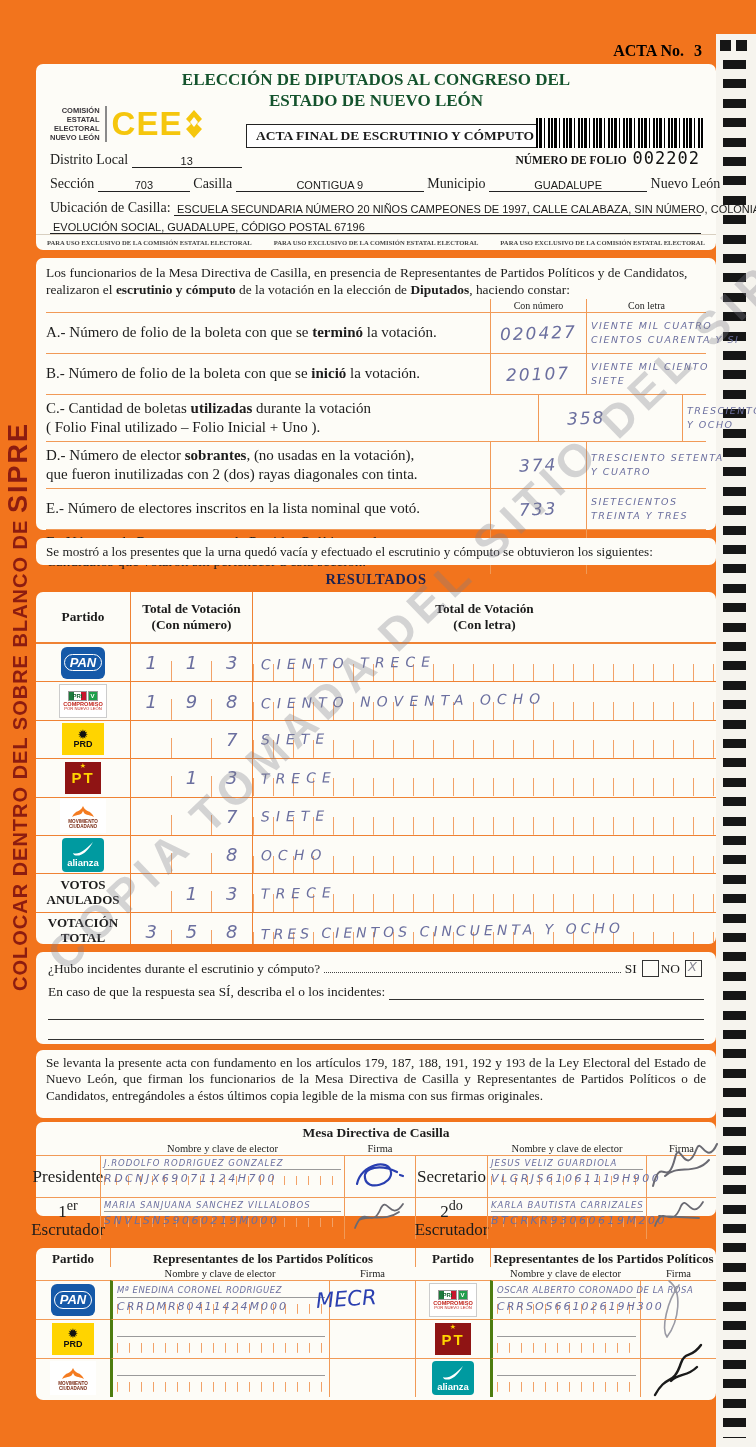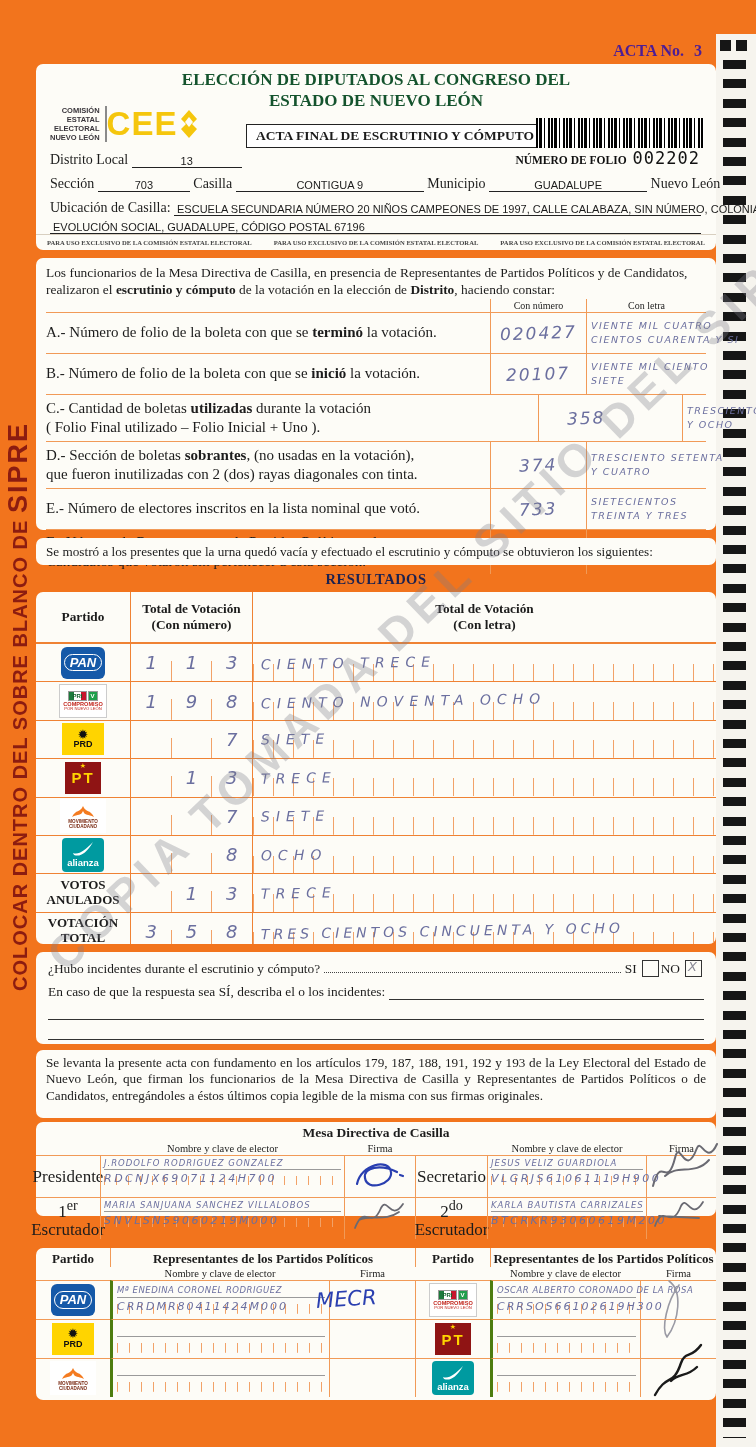--- a/index.html
+++ b/index.html
@@ -13,31 +13,31 @@
   .sq1{left:4px}.sq2{left:20px}
   
   .sidebar-text{position:absolute;left:-267px;top:691px;width:570px;text-align:center;
     transform:rotate(-90deg);font-family:"Liberation Sans",sans-serif;font-weight:bold;
     font-size:20px;color:#8c1c10;white-space:nowrap;letter-spacing:1px;}
   .sidebar-text .big{font-size:27px;letter-spacing:2px;}
   
   .watermark{position:absolute;left:55px;top:935px;width:1100px;transform:rotate(-44deg);
     transform-origin:0 50%;font-family:"Liberation Sans",sans-serif;font-weight:bold;
     font-size:46px;letter-spacing:7px;color:rgba(125,125,138,.32);z-index:40;pointer-events:none;}
-  .acta-no{position:absolute;top:42px;right:54px;font-weight:bold;font-size:16px;color:#4c1d95;}
+  .acta-no{position:absolute;top:42px;right:54px;font-weight:bold;font-size:16px;color:#000000;}
   .acta-no .v{margin-left:10px;}
   .card{position:absolute;left:36px;width:680px;background:#fdfcf7;border-radius:7px;box-sizing:border-box;}
   
   .hd{top:64px;height:186px;}
   .title{text-align:center;padding-top:5px;font-weight:bold;font-size:17px;line-height:1.25;color:#14532d;}
   .logo{position:absolute;left:14px;top:42px;display:flex;align-items:center;}
   .org{font-family:"Liberation Sans",sans-serif;font-weight:bold;font-size:7.5px;color:#38343a;
        text-align:right;line-height:1.2;border-right:2.5px solid #8a8a8a;padding-right:5px;}
   .cee{font-family:"Liberation Sans",sans-serif;font-weight:bold;font-size:33px;color:#f5c60d;
-       letter-spacing:1px;line-height:.9;display:flex;align-items:center;gap:2px;}
+       letter-spacing:1px;padding-left:5px;line-height:.9;display:flex;align-items:center;gap:2px;}
   .subtitle{position:absolute;left:210px;top:60px;border:1.5px solid #222;padding:3px 9px;
        font-weight:bold;font-size:13.5px;background:#fff;}
   .barcode{position:absolute;right:12px;top:54px;width:168px;height:30px;
        background:repeating-linear-gradient(90deg,#000 0 2px,#fff 2px 3px,#000 3px 6px,#fff 6px 8px,#000 8px 9px,#fff 9px 12px,#000 12px 14px,#fff 14px 15px);}
   .folio{position:absolute;right:16px;top:84px;font-size:11.5px;font-weight:bold;color:#111;}
   .folio .val{font-family:"DejaVu Sans Mono",monospace;font-size:17px;font-weight:normal;letter-spacing:1px;margin-left:6px;}
   .frow{position:absolute;left:14px;font-size:14px;white-space:nowrap;}
   .ul{display:inline-block;border-bottom:1px solid #222;text-align:center;vertical-align:bottom;}
   .typed{font-family:"Liberation Sans",sans-serif;font-size:11px;}
   .uso{position:absolute;left:0;right:0;bottom:4px;display:flex;justify-content:space-around;
@@ -211,21 +211,21 @@
     </div>
     <div class="uso">
       <span>PARA USO EXCLUSIVO DE LA COMISIÓN ESTATAL ELECTORAL</span>
       <span>PARA USO EXCLUSIVO DE LA COMISIÓN ESTATAL ELECTORAL</span>
       <span>PARA USO EXCLUSIVO DE LA COMISIÓN ESTATAL ELECTORAL</span>
     </div>
   </div>
 
   <div class="card af-card">
     <div class="intro">
-      <span>Los funcionarios de la Mesa Directiva de Casilla, en presencia de Representantes de Partidos Políticos  y de Candidatos, realizaron el </span><b>escrutinio y cómputo</b><span> de la votación en la elección de </span><b>Distrito</b><span>, haciendo constar:</span>
+      <span>Los funcionarios de la Mesa Directiva de Casilla, en presencia de Representantes de Partidos Políticos  y de Candidatos, realizaron el </span><b>escrutinio y cómputo</b><span> de la votación en la elección de </span><b>Diputados</b><span>, haciendo constar:</span>
     </div>
     <div class="afg">
       <div></div>
       <div class="afh" style="border-left:1px solid #f19a57;">Con número</div>
       <div class="afh" style="border-left:1px solid #f19a57;">Con letra</div>
     </div>
 
     <div class="af-row" style="min-height:40px;">
       <div class="af-lab"><span>A.- Número de folio de la boleta con que se </span><b>terminó</b><span> la votación.</span></div>
       <div class="af-num">
@@ -250,21 +250,21 @@
       <div class="af-lab"><span>C.- Cantidad de boletas </span><b>utilizadas</b><span> durante la votación</span><div>( Folio Final utilizado – Folio Inicial + Uno ).</div></div>
       <div class="af-num">
           <span class="hw">358</span>
         </div>
       <div class="af-let">
           <span class="hw">TRESCIENTOS CINCUENTA</span>
           <span class="hw">Y OCHO</span>
         </div>
     </div>
     <div class="af-row" style="min-height:46px;">
-      <div class="af-lab"><span>D.- Sección de boletas </span><b>sobrantes</b><span>, (no usadas en la votación),</span><div>que fueron inutilizadas con 2 (dos) rayas diagonales con tinta.</div></div>
+      <div class="af-lab"><span>D.- Número de elector </span><b>sobrantes</b><span>, (no usadas en la votación),</span><div>que fueron inutilizadas con 2 (dos) rayas diagonales con tinta.</div></div>
       <div class="af-num">
           <span class="hw">374</span>
         </div>
       <div class="af-let">
           <span class="hw">TRESCIENTO SETENTA</span>
           <span class="hw">Y CUATRO</span>
         </div>
     </div>
     <div class="af-row" style="min-height:40px;">
       <div class="af-lab"><span>E.- Número de electores inscritos en la lista nominal que votó.</span></div>

